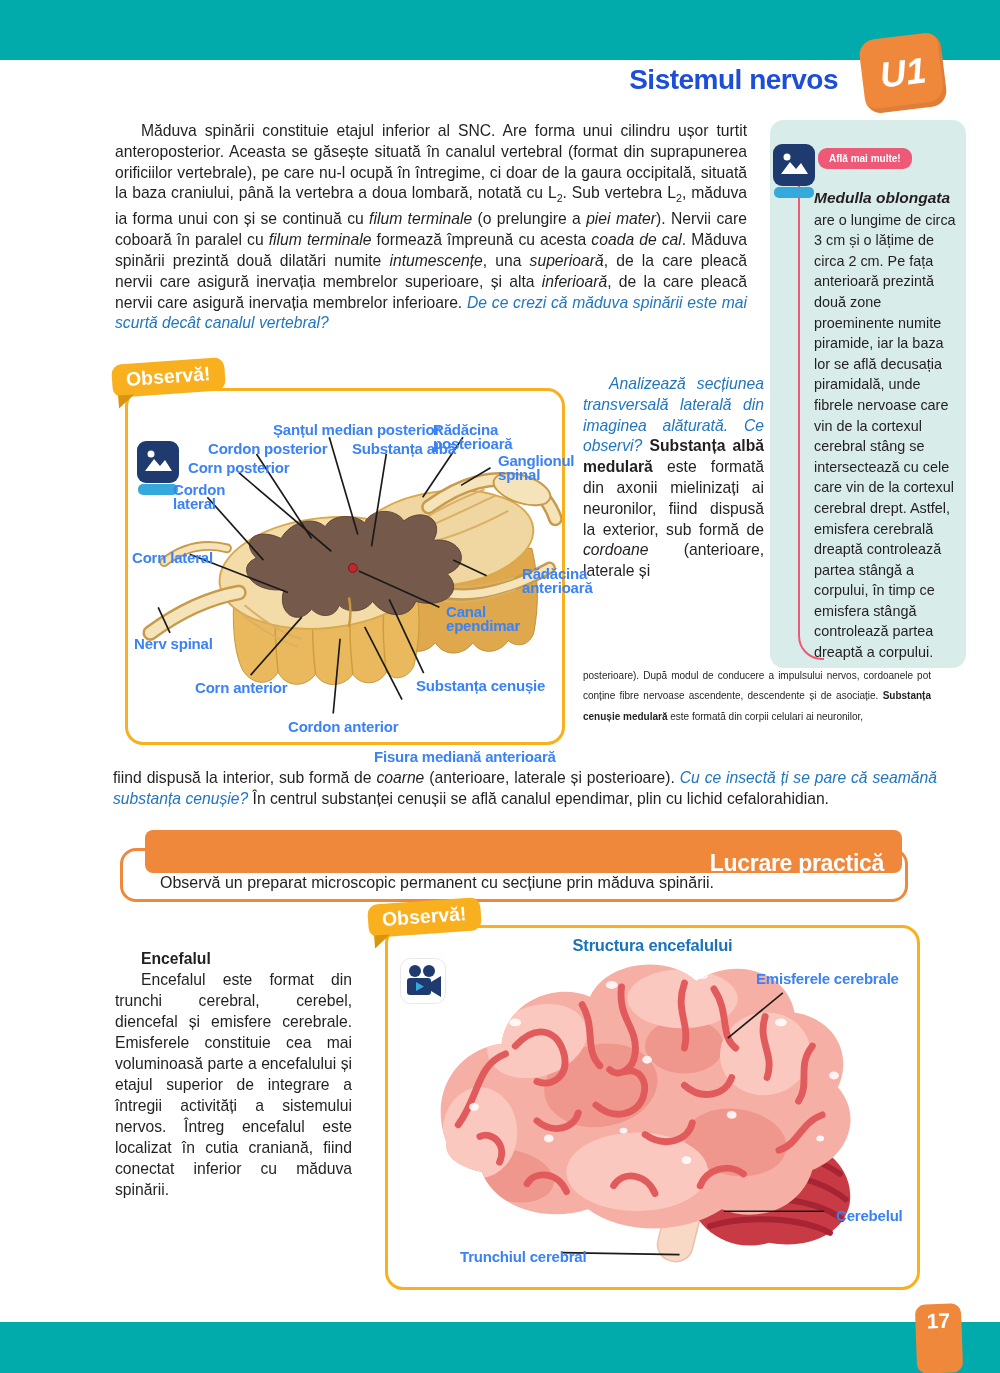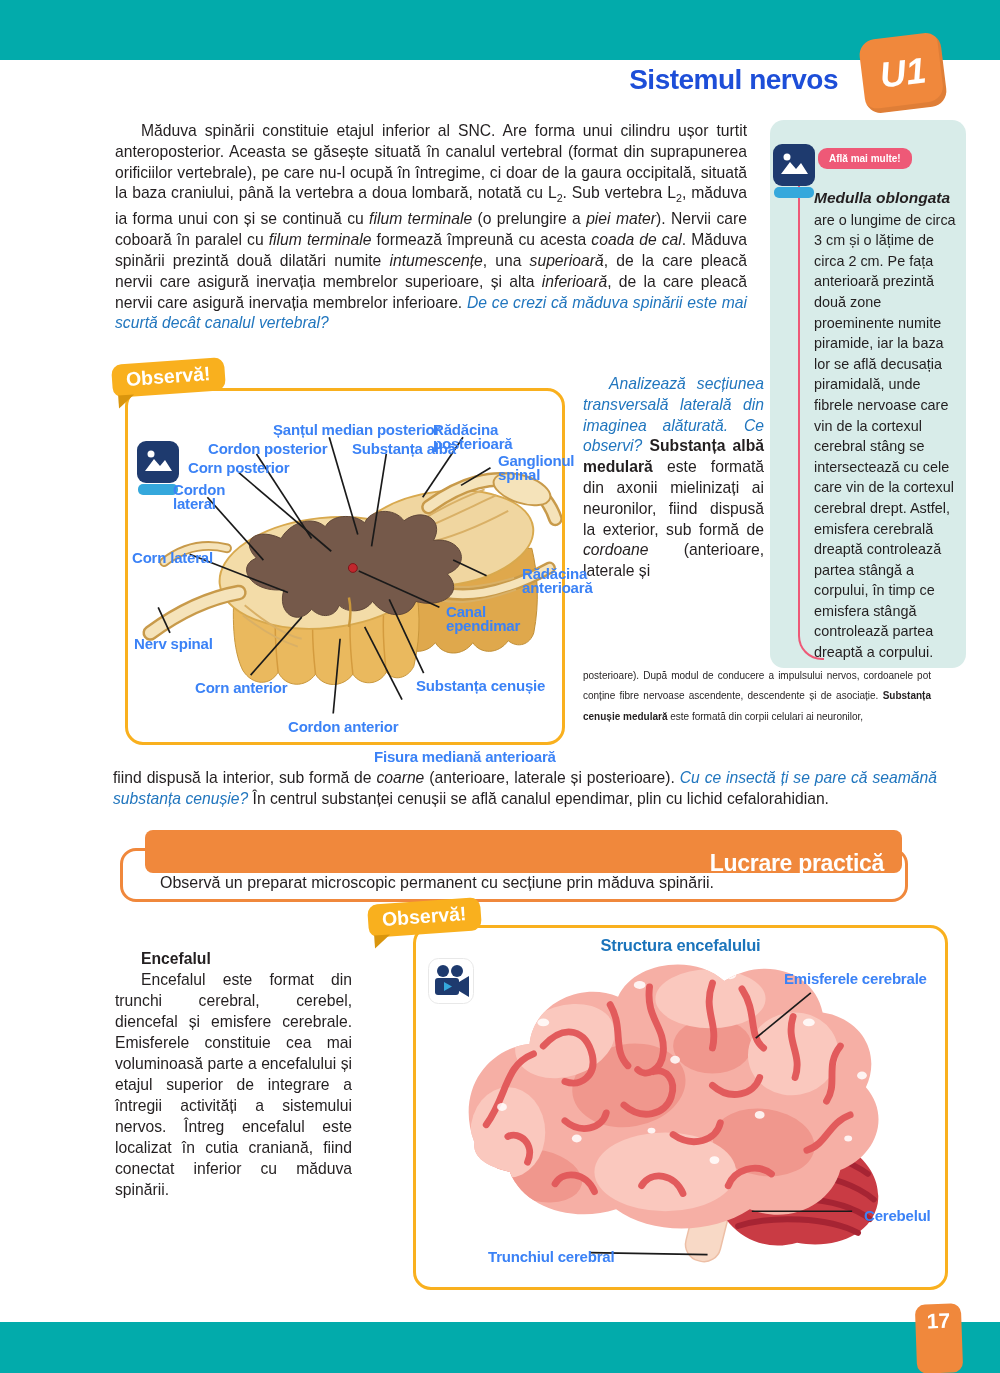--- a/index.html
+++ b/index.html
@@ -36,21 +36,21 @@
 
   .observa { position:absolute; background:#F9B01E; color:#fff; font-weight:bold; font-size:19.5px;
     padding:4px 14px 6px; border-radius:10px; transform:rotate(-4deg); z-index:6; }
   .observa::after { content:""; position:absolute; left:5px; bottom:-11px; width:0; height:0;
     border-top:13px solid #D9950D; border-right:16px solid transparent; }
   .observa-1 { left:112px; top:361px; }
   .observa-2 { left:368px; top:901px; }
 
   .dbox { position:absolute; background:#fff; border:3.5px solid #F9B01E; border-radius:18px; z-index:2; }
   .dbox-1 { left:125px; top:388px; width:440px; height:357px; }
-  .dbox-2 { left:385px; top:925px; width:535px; height:365px;margin-left:28px; }
+  .dbox-2 { left:385px; top:925px; width:535px; height:365px; }
   .dtitle { position:absolute; top:8px; left:0; right:0; text-align:center; color:#1B74BB; font-weight:bold; font-size:16.5px; letter-spacing:-0.2px; }
   .dsvg { position:absolute; left:0; top:0; width:100%; height:100%; }
   .dlabel { position:absolute; font-size:15px; font-weight:600; letter-spacing:-0.2px; line-height:13.5px; color:#3b82f6; }
 
   .mid-col { position:absolute; left:583px; top:374px; width:181px; font-size:15.7px; line-height:20.8px; text-align:justify; }
   .mid-p3  { position:absolute; left:583px; top:666px; width:348px; font-size:10px; line-height:20.4px; text-align:justify; }
   .full-p  { position:absolute; left:113px; top:767px; width:824px; font-size:15.7px; line-height:21px; text-align:justify; }
 
   .lucrare-box { position:absolute; left:120px; top:848px; width:788px; height:54px; background:#fff;
     border:3.5px solid #F0883C; border-radius:16px; z-index:1; }

